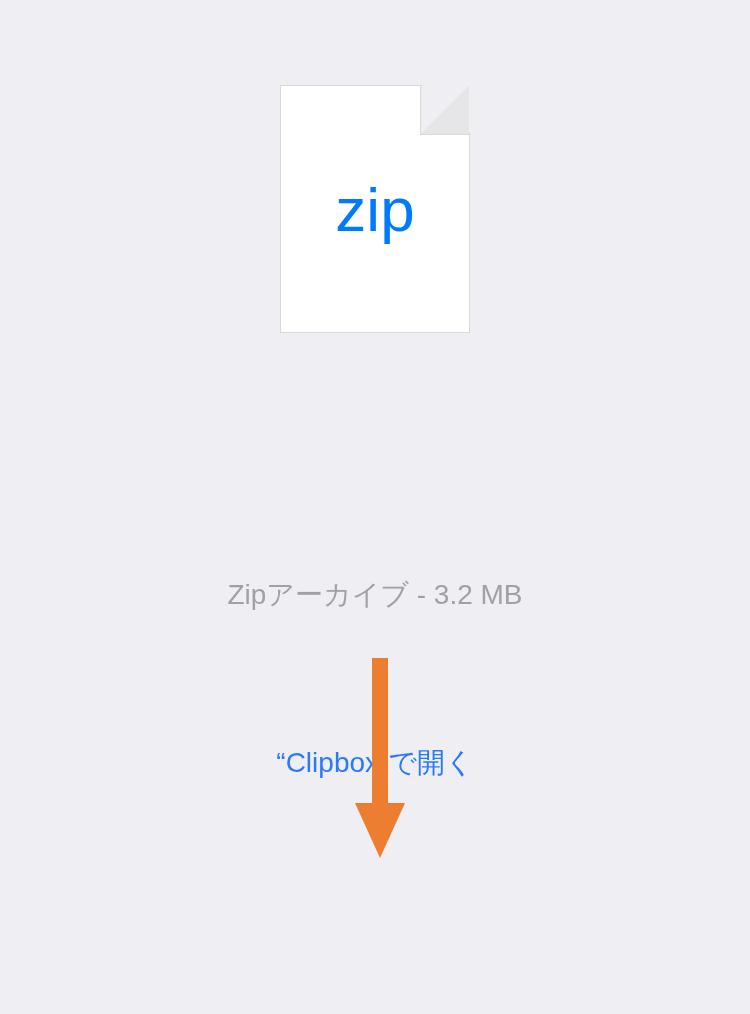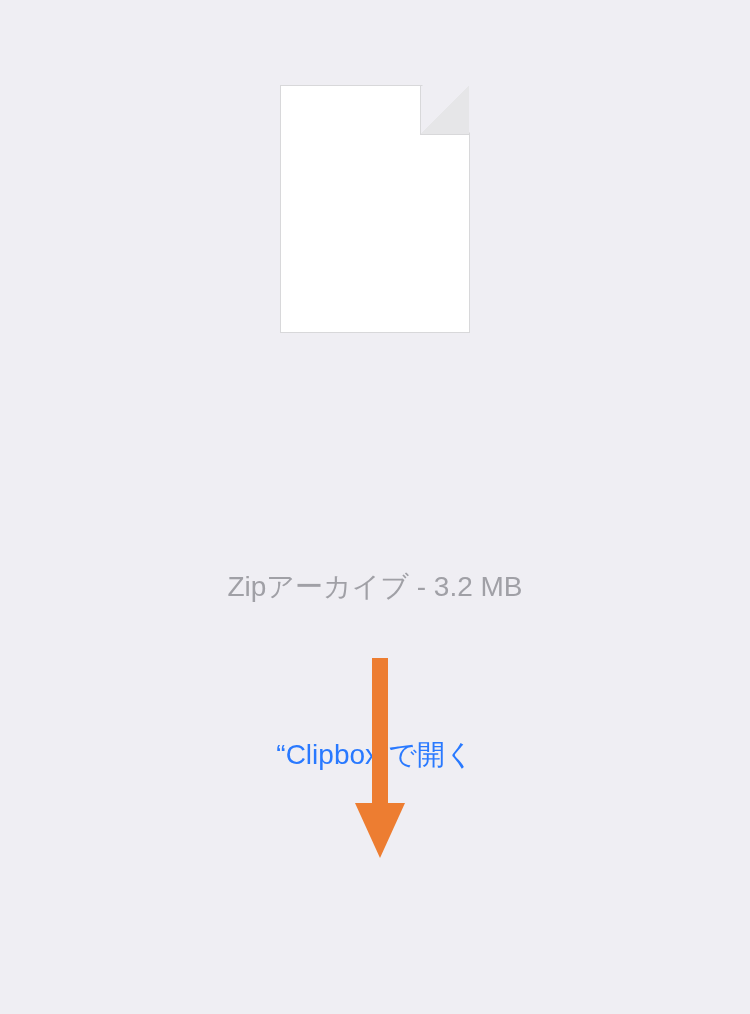--- a/index.html
+++ b/index.html
@@ -61,21 +61,21 @@
     .file-info {
       margin-top: 215px;
       text-align: center;
     }
     .file-name {
       font-size: 35px;
       color: #000000;
       font-weight: 400;
     }
     .file-meta {
-      margin-top: 20px;
+      margin-top: 28px;
       font-size: 28px;
       color: #a0a0a6;
       font-weight: 400;
     }
     .actions {
       margin-top: 130px;
       text-align: center;
     }
     .action-link {
       display: block;
@@ -90,20 +90,21 @@
       top: 658px;
       pointer-events: none;
     }
   </style>
 </head>
 <body>
 
 <div class="file-icon-wrapper">
   <div class="file-icon">
     <div class="file-icon-corner-cover"></div>
+    <span class="file-icon-label">zip</span>
   </div>
 </div>
 
 <div class="file-info">
   <div class="file-meta">Zipアーカイブ - 3.2 MB</div>
 </div>
 
 <div class="actions">
   <span class="action-link">“Clipbox”で開く</span>
 </div>

